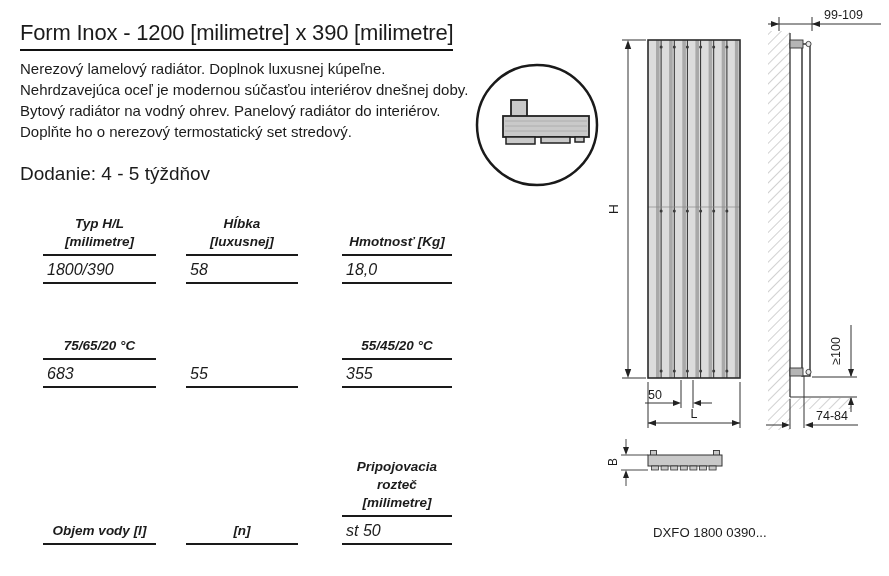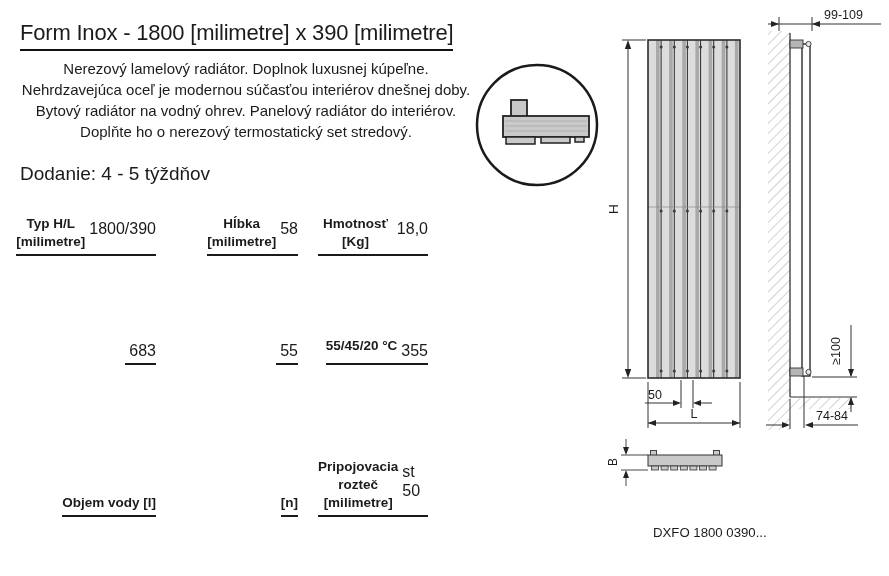--- a/index.html
+++ b/index.html
@@ -1,60 +1,61 @@
 <!DOCTYPE html>
 <html><head>
 <meta charset="utf-8">
 <style>
   html,body{margin:0;padding:0;background:#fff;}
   #page{position:relative;width:889px;height:576px;background:#ffffff;overflow:hidden;
         font-family:"Liberation Sans",sans-serif;color:#1b1b1b;}
   .title{position:absolute;left:20px;top:20px;font-size:22px;letter-spacing:-0.2px;
          border-bottom:2px solid #111;padding-bottom:3px;white-space:nowrap;}
-  .desc{position:absolute;left:20px;top:58px;max-width:452px;font-size:15px;line-height:21px;text-align:center;}
+  .desc{position:absolute;left:20px;top:58px;max-width:452px;font-size:15px;line-height:21px;}
   .delivery{position:absolute;left:20px;top:163px;font-size:19px;}
   .spec-row{position:absolute;left:43px;display:flex;align-items:flex-end;}
-  .cell{display:flex;flex-direction:row;justify-content:flex-end;}
-  .c1{width:113px;} .c2{width:112px;margin-left:30px;} .c3{width:110px;margin-left:20px;}
+  .cell{display:flex;flex-direction:column;font-style:italic;}
+  .c1{width:113px;} .c2{width:112px;margin-left:30px;} .c3{width:110px;margin-left:44px;}
   .hdr{font-size:13.5px;font-weight:bold;line-height:18px;text-align:center;
        white-space:pre-line;border-bottom:2px solid #1a1a1a;padding-bottom:3px;}
   .val{font-size:16px;line-height:19px;text-align:left;padding:4px 0 3px 4px;
        border-bottom:2px solid #1a1a1a;}
   #g1{top:215px;} #g2{top:337px;} #g3{top:458px;}
   svg text{font-family:"Liberation Sans",sans-serif;fill:#1c1c1c;}
   svg{position:absolute;left:0;top:0;}
 </style>
 </head>
 <body>
 
 <div id="page">
 
-  <div class="title">Form Inox - 1800 [milimetre] x 390 [milimetre]</div>
+  <div class="title">Form Inox - 1200 [milimetre] x 390 [milimetre]</div>
   <div class="desc">Nerezový lamelový radiátor. Doplnok luxusnej kúpeľne. Nehrdzavejúca oceľ je modernou súčasťou interiérov dnešnej doby. Bytový radiátor na vodný ohrev. Panelový radiátor do interiérov. Doplňte ho o nerezový termostatický set stredový.</div>
   <div class="delivery">Dodanie: 4 - 5 týždňov</div>
 
   <div class="spec-row" id="g1">
     <div class="cell c1">
       <div class="hdr">Typ H/L
 [milimetre]</div>
       <div class="val">1800/390</div>
     </div>
     <div class="cell c2">
       <div class="hdr">Hĺbka
-[milimetre]</div>
+[luxusnej]</div>
       <div class="val">58</div>
     </div>
     <div class="cell c3">
       <div class="hdr">Hmotnosť [Kg]</div>
       <div class="val">18,0</div>
     </div>
   </div>
 
   <div class="spec-row" id="g2">
     <div class="cell c1">
+      <div class="hdr">75/65/20 °C</div>
       <div class="val">683</div>
     </div>
     <div class="cell c2">
       <div class="val">55</div>
     </div>
     <div class="cell c3">
       <div class="hdr">55/45/20 °C</div>
       <div class="val">355</div>
     </div>
   </div>

